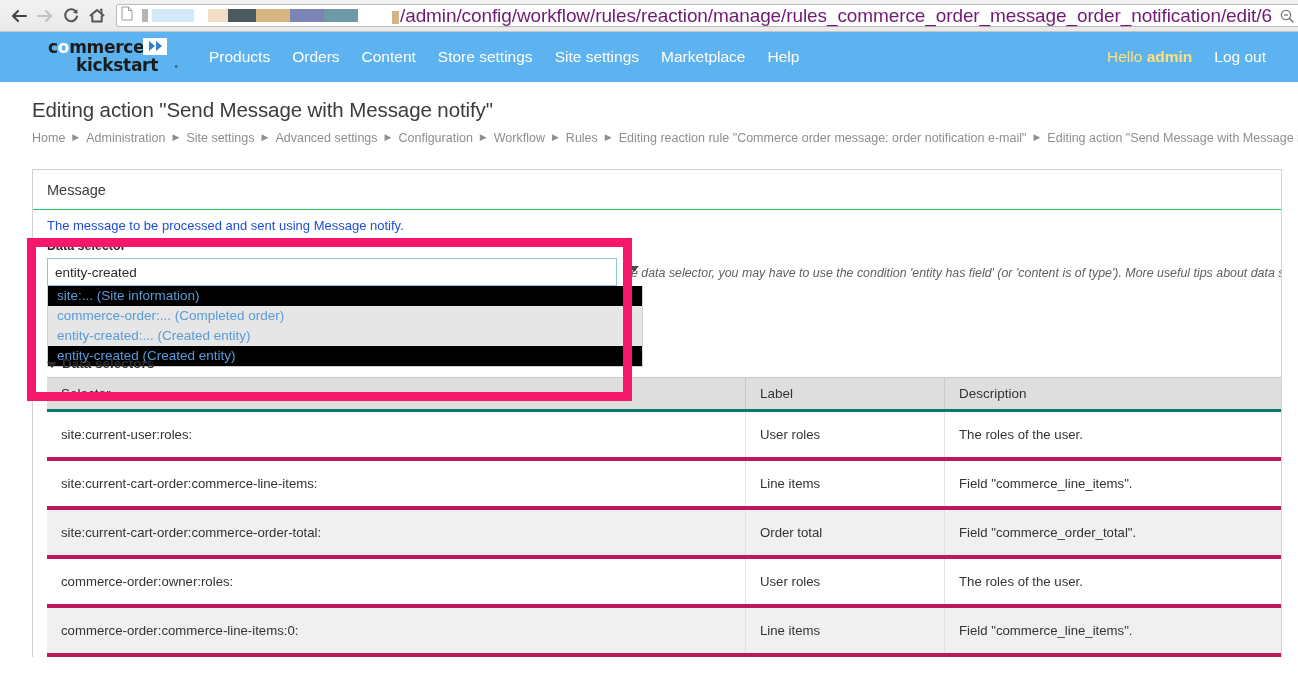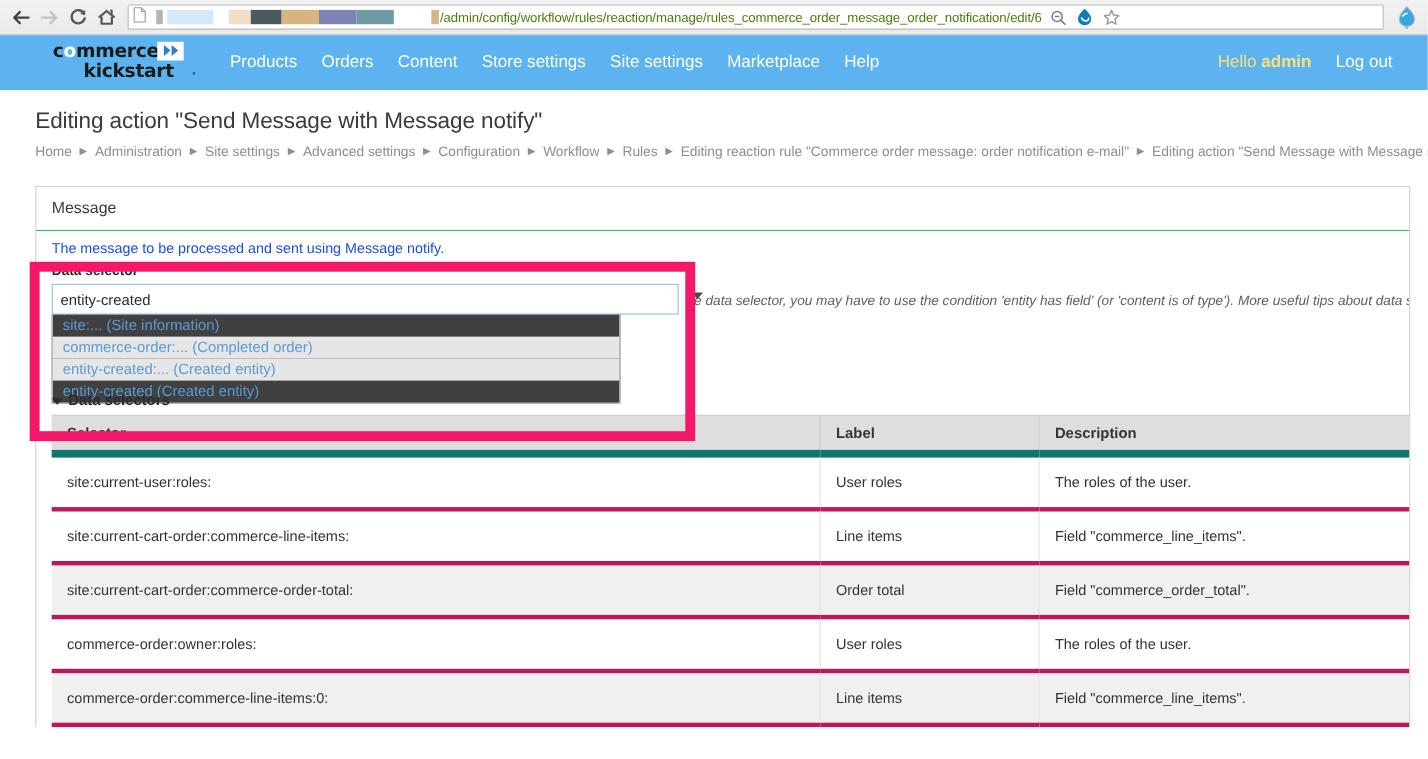--- a/index.html
+++ b/index.html
@@ -51,22 +51,22 @@
   .page-doc-icon { flex: 0 0 auto; margin-right: 4px; }
   .url-redacted {
     display: flex;
     align-items: center;
     height: 13px;
     flex: 0 0 auto;
   }
   .url-redacted i { display: block; height: 13px; }
   .url-text {
     font-family: "Liberation Sans", sans-serif;
-    font-size: 12px;
-    color: #4d7c0f;
+    font-size: 19px;
+    color: #701a75;
     white-space: nowrap;
     overflow: hidden;
     letter-spacing: -0.1px;
   }
   .url-lead {
     display:inline-block;
     width: 7px; height: 13px;
     background: #d3b48b;
     vertical-align: -2px;
     margin-right: 1px;
@@ -284,22 +284,22 @@
     top: 8px;
     width: 0; height: 0;
     border-left: 5px solid transparent;
     border-right: 5px solid transparent;
     border-top: 6px solid #4a4a4a;
   }
   .suggestions {
     position: absolute;
     left: 0;
     top: 28px;
-    width: 517px;
-    background: #404040;
+    width: 596px;
+    background: #000000;
     border: 1px solid #cfcfcf;
     border-top: none;
     z-index: 20;
     box-sizing: border-box;
   }
   .sug {
     font-size: 13.5px;
     color: #5a9bd6;
     padding: 2px 0 2px 9px;
     line-height: 16px;
@@ -342,23 +342,23 @@
   
   .seltable {
     width: 100%;
     border-collapse: collapse;
     table-layout: fixed;
     margin-top: 2px;
   }
   .seltable th {
     background: #dedede;
     border-top: 1px solid #c8c8c8;
-    border-bottom: 7px solid #0f766e;
+    border-bottom: 3px solid #0f766e;
     text-align: left;
-    font-weight: bold;
+    font-weight: normal;
     font-size: 13.5px;
     color: #333333;
     padding: 8px 0 8px 14px;
   }
   .seltable td {
     font-size: 13.2px;
     color: #333333;
     padding: 15px 0 15px 14px;
     border-bottom: 4px solid #be185d;
   }

